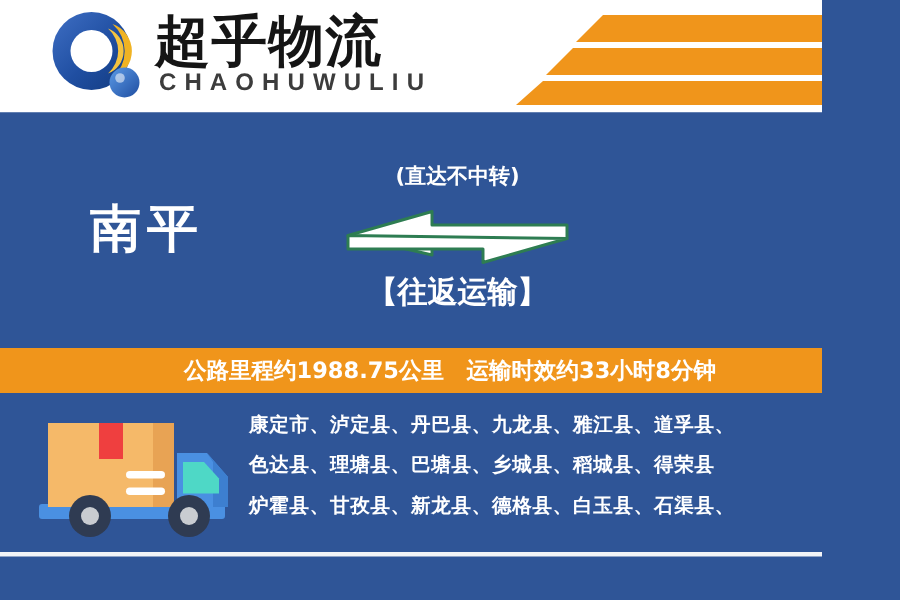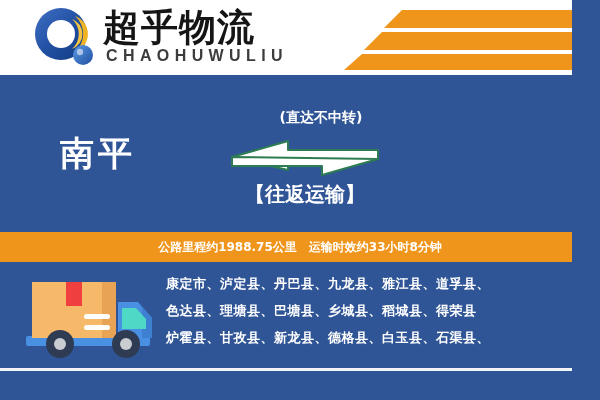--- a/index.html
+++ b/index.html
@@ -1,21 +1,21 @@
 <!DOCTYPE html>
 <html><head>
 <meta charset="utf-8">
 <style>
   html,body{margin:0;padding:0;}
   body{
     width:600px;height:400px;overflow:hidden;
     font-family:"Liberation Sans","DejaVu Sans",sans-serif;
     background:#2f5597;
   }
-  .banner{position:relative;width:548px;height:400px;overflow:hidden;background:#2f5597;padding-left:24px;}
+  .banner{position:relative;width:548px;height:400px;overflow:hidden;background:#2f5597;}
 
   
   .header{position:absolute;left:0;top:0;width:600px;height:75px;background:#ffffff;overflow:hidden;}
   .logo-wrap{position:absolute;left:30px;top:7px;width:70px;height:62px;}
   .logo-wrap svg{display:block;}
   .brand-cn{
     position:absolute;left:103px;top:8px;
     font-family:"DejaVu Sans","Liberation Sans",sans-serif;
     font-size:37px;font-weight:bold;color:#151515;letter-spacing:1px;
     line-height:40px;white-space:nowrap;
@@ -33,40 +33,40 @@
   .city{
     position:absolute;top:50px;
     font-family:"DejaVu Sans","Liberation Sans",sans-serif;
     font-size:34px;font-weight:bold;color:#ffffff;
     letter-spacing:4px;line-height:56px;white-space:nowrap;
   }
   .city-from{left:60px;}
   .city-to{left:400px;}
   .mid{position:absolute;left:230px;top:34px;width:150px;height:110px;}
   .tag-top{
-    position:absolute;left:16px;top:0;width:150px;text-align:center;
+    position:absolute;left:0;top:0;width:150px;text-align:center;
     font-family:"DejaVu Sans","Liberation Sans",sans-serif;
     font-size:14px;font-weight:bold;color:#ffffff;white-space:nowrap;
   }
   .arrow{position:absolute;left:0;top:28px;width:150px;height:42px;}
   .tag-bottom{
     position:absolute;left:0;top:72px;width:150px;text-align:center;
     font-family:"DejaVu Sans","Liberation Sans",sans-serif;
     font-size:20px;font-weight:bold;color:#ffffff;white-space:nowrap;
   }
 
   
   .infobar{
     position:absolute;left:0;top:232px;width:600px;height:30px;
     background:#f0951b;
     display:flex;align-items:center;justify-content:center;
   }
   .infobar-text{
     font-family:"DejaVu Sans","Liberation Sans",sans-serif;
-    font-size:12px;font-weight:bold;color:#ffffff;white-space:nowrap;
+    font-size:15px;font-weight:bold;color:#ffffff;white-space:nowrap;
     letter-spacing:0px;
   }
 
   
   .coverage{position:absolute;left:0;top:262px;width:600px;height:138px;background:#2f5597;overflow:hidden;}
   .truck{position:absolute;left:22px;top:12px;width:135px;height:92px;}
   .road{position:absolute;left:0;top:106px;width:600px;height:3px;background:#f2f4f7;}
   .citylist{
     position:absolute;left:166px;top:8px;width:424px;
     font-family:"DejaVu Sans","Liberation Sans",sans-serif;

